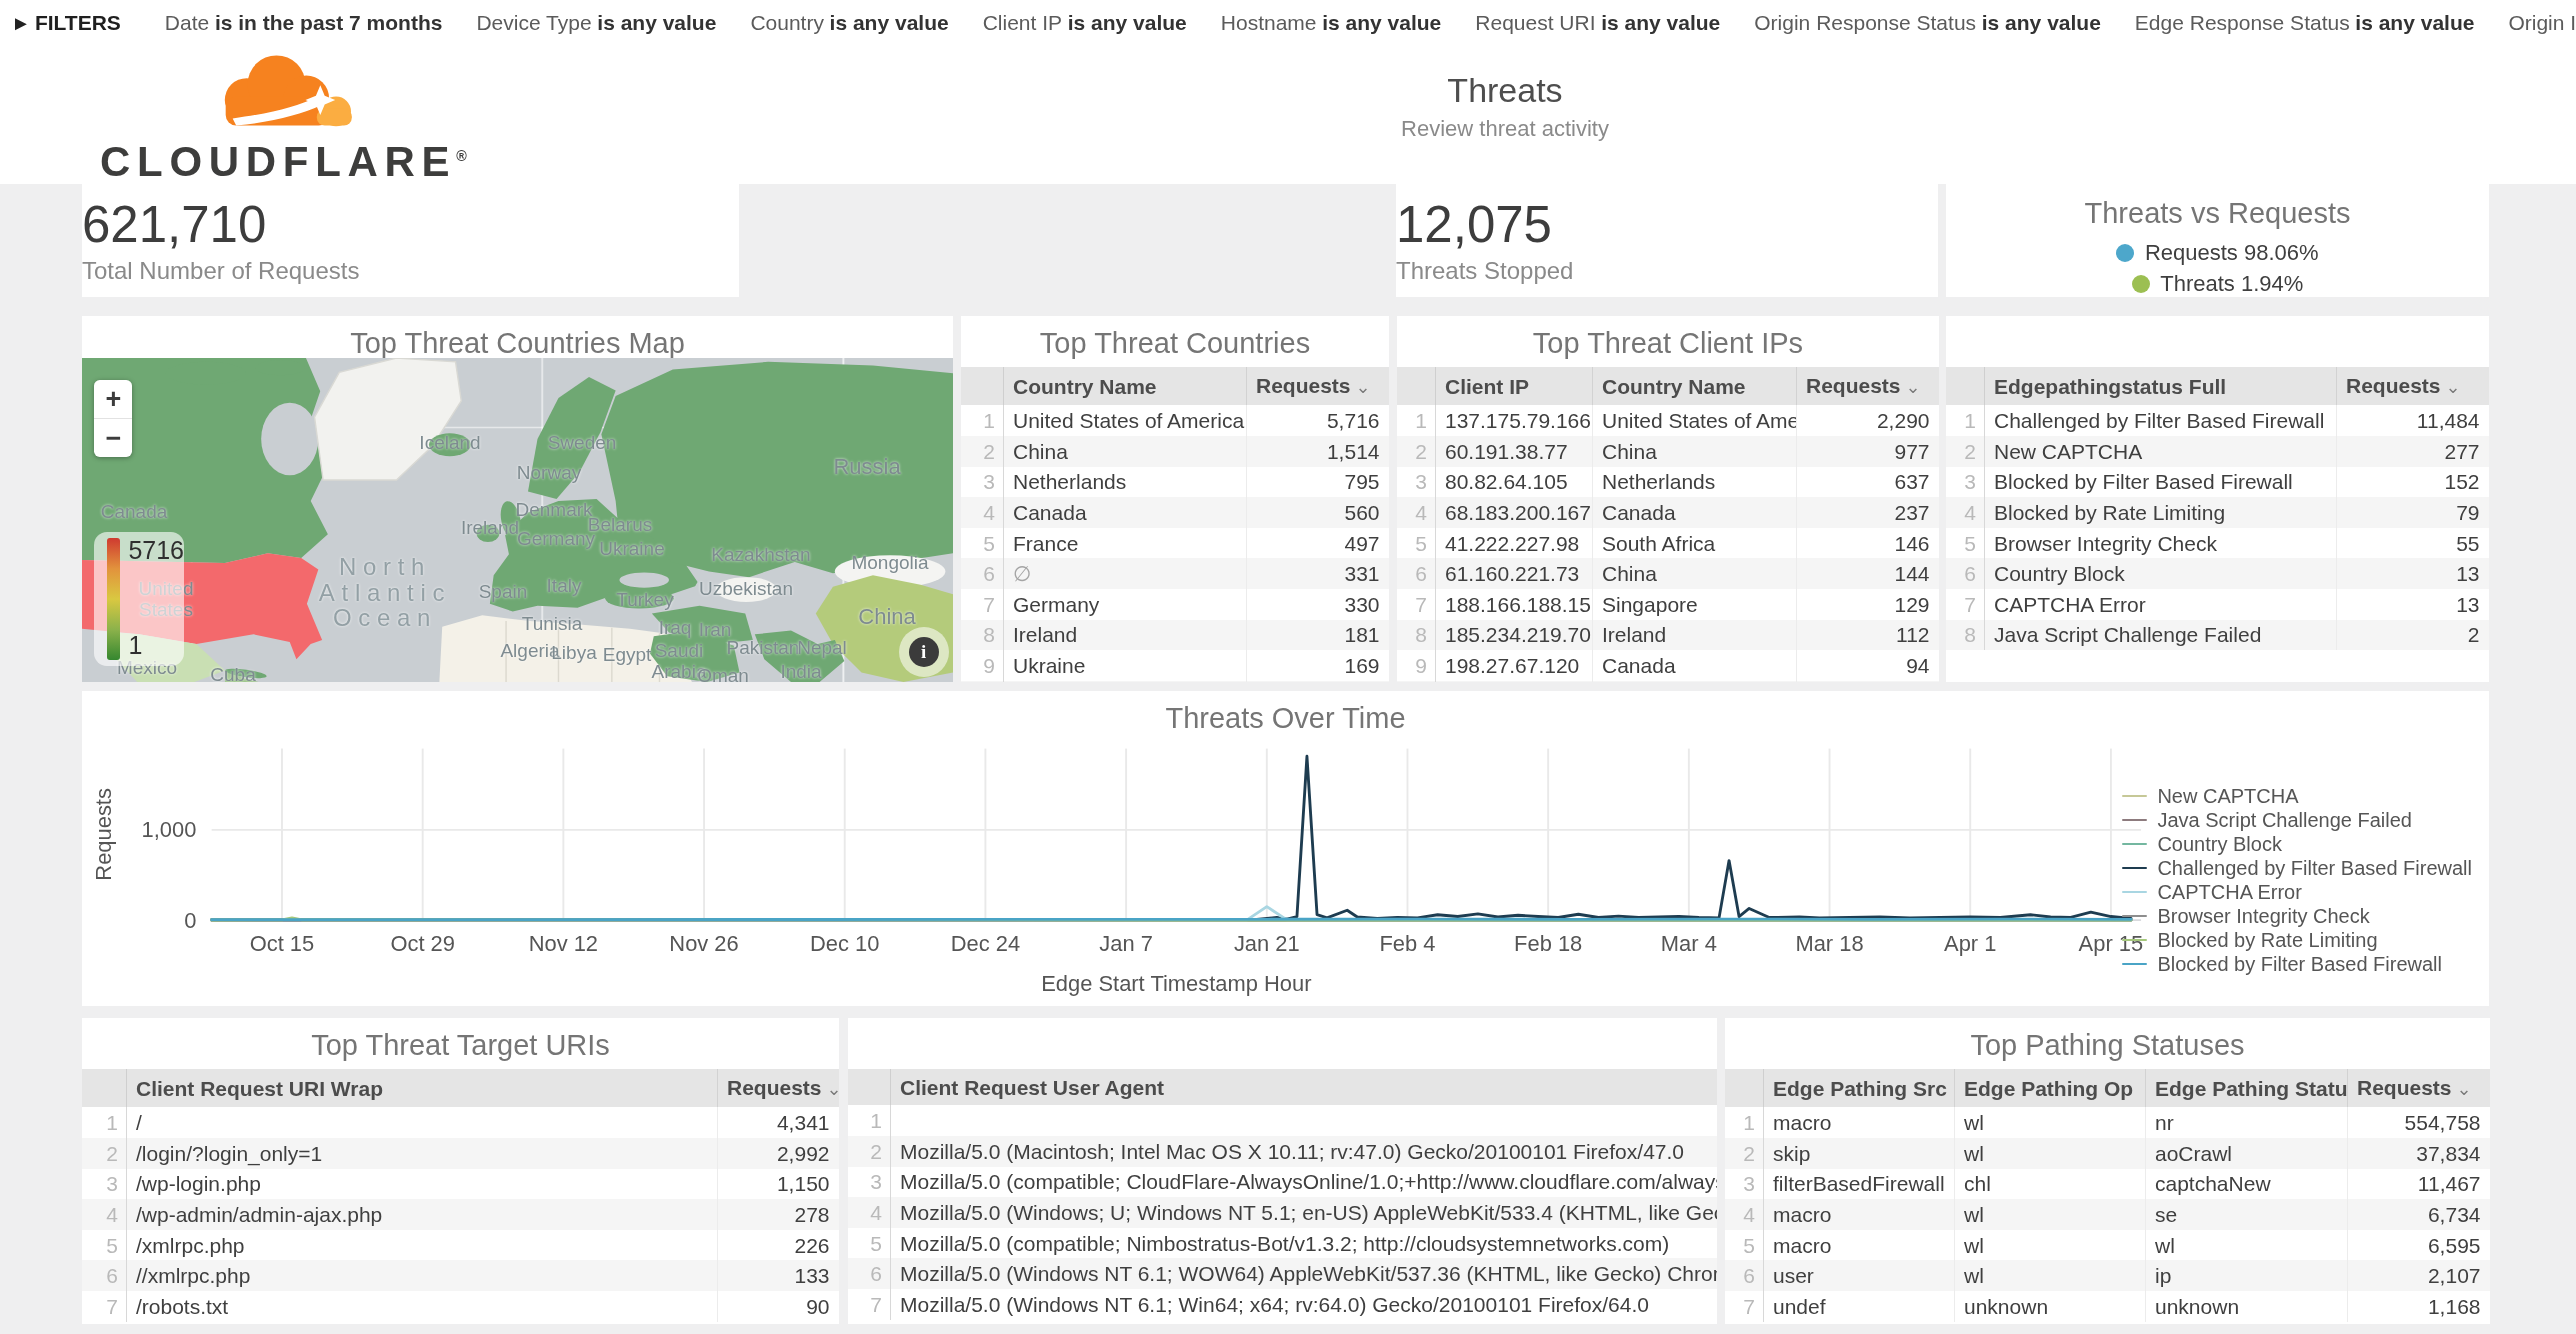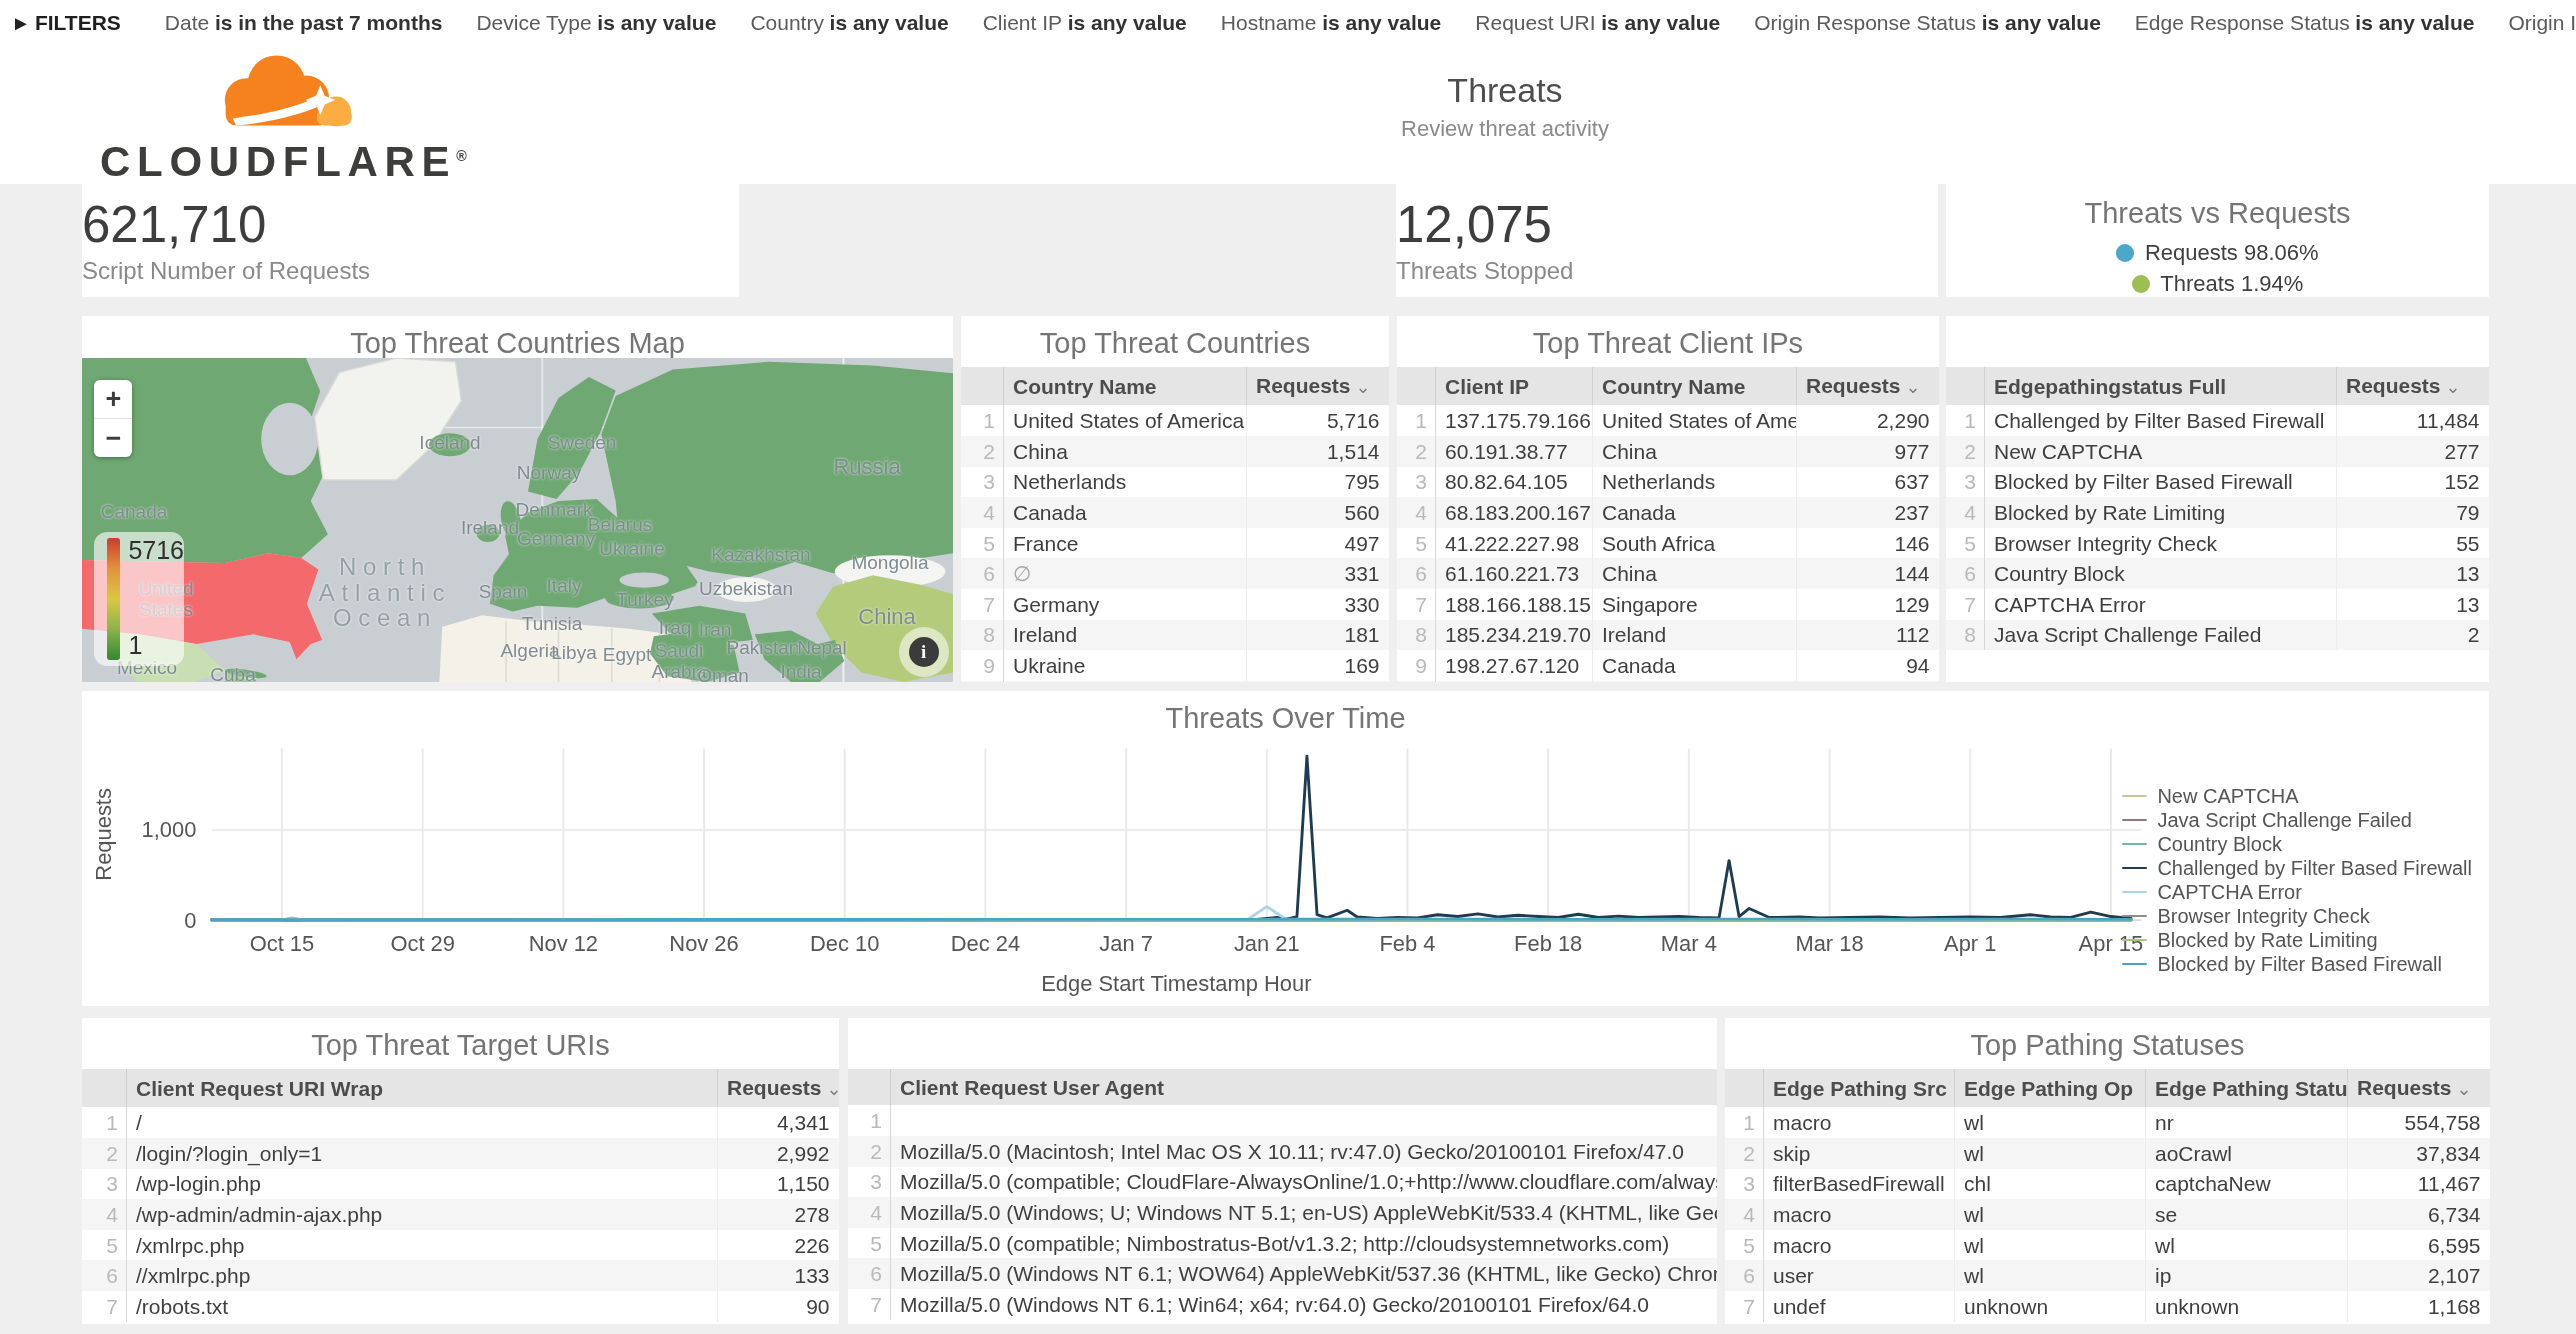--- a/index.html
+++ b/index.html
@@ -108,21 +108,21 @@
   <div class="wordmark"><span>CLOUDFLARE</span><span class="reg">®</span></div>
 </div>
 <div class="page-title">Threats</div>
 <div class="page-sub">Review threat activity</div>
 
 <div class="dash">
 
   <div class="panel" style="left:82px;top:0;width:657px;height:113px;">
     <div class="stat">
       <div class="v">621,710</div>
-      <div class="l">Script Number of Requests</div>
+      <div class="l">Total Number of Requests</div>
     </div>
   </div>
   <div class="panel" style="left:1396px;top:0;width:542px;height:113px;">
     <div class="stat">
       <div class="v">12,075</div>
       <div class="l">Threats Stopped</div>
     </div>
   </div>
   <div class="panel" style="left:1946px;top:0;width:543px;height:113px;">
     <div class="ptitle" style="padding-top:13.3px;">Threats vs Requests</div>

